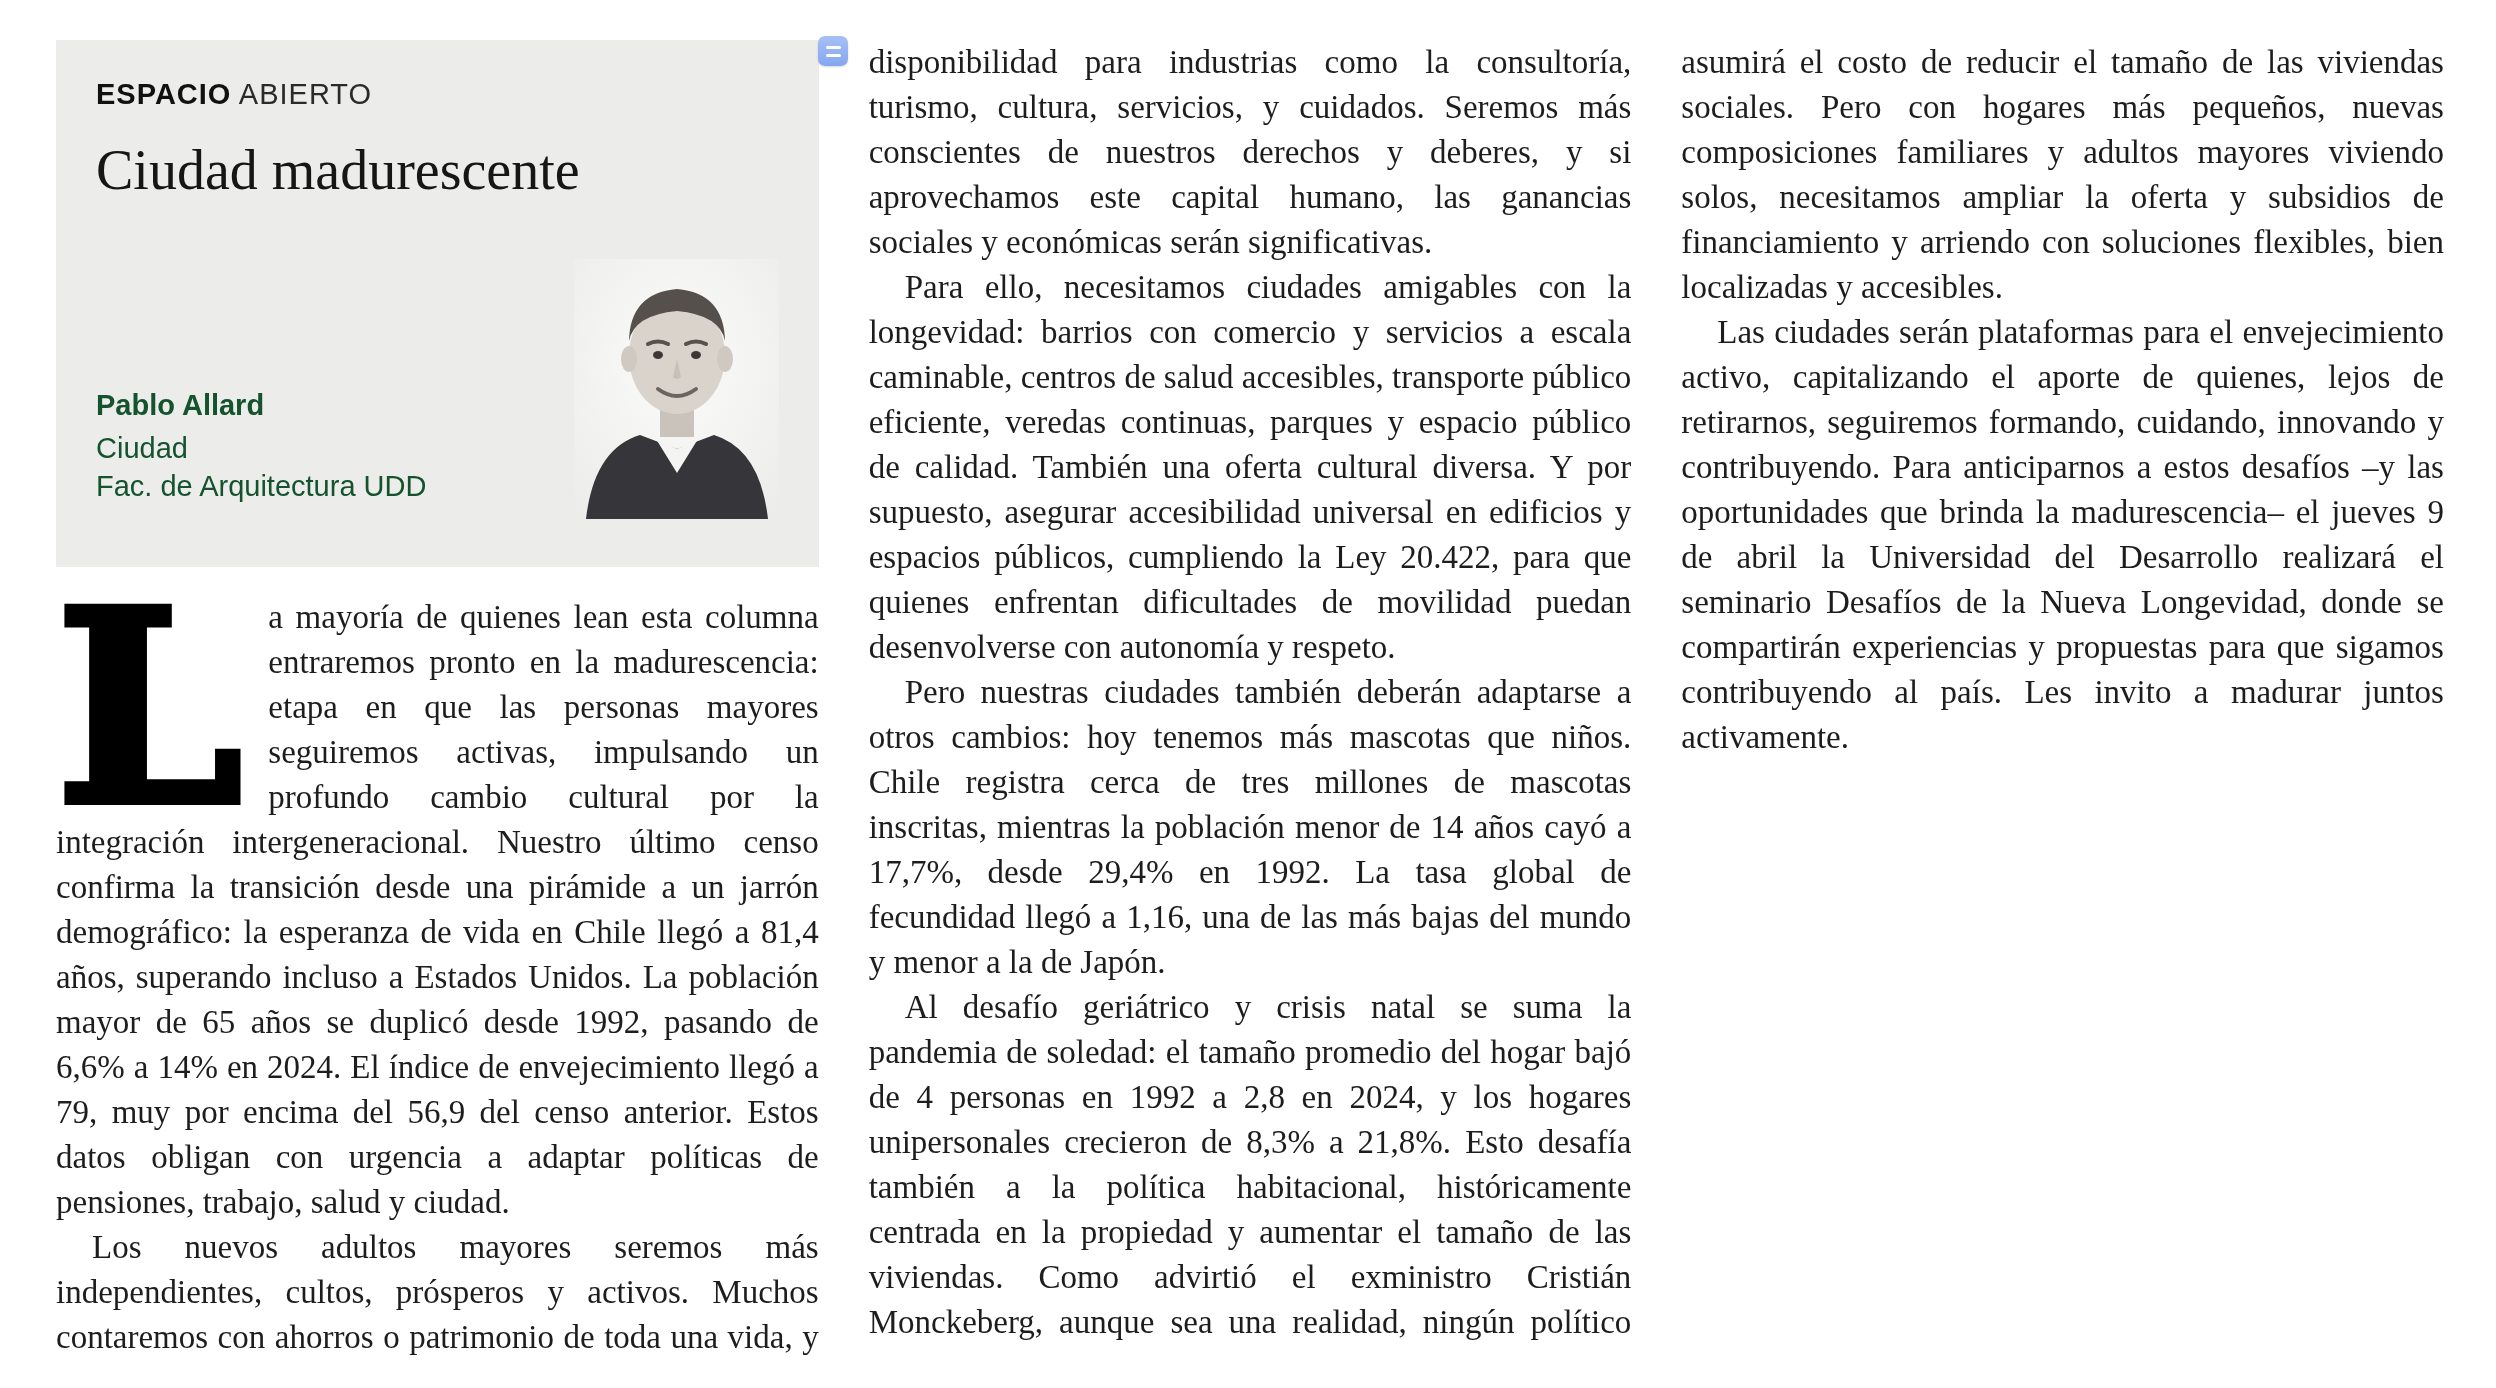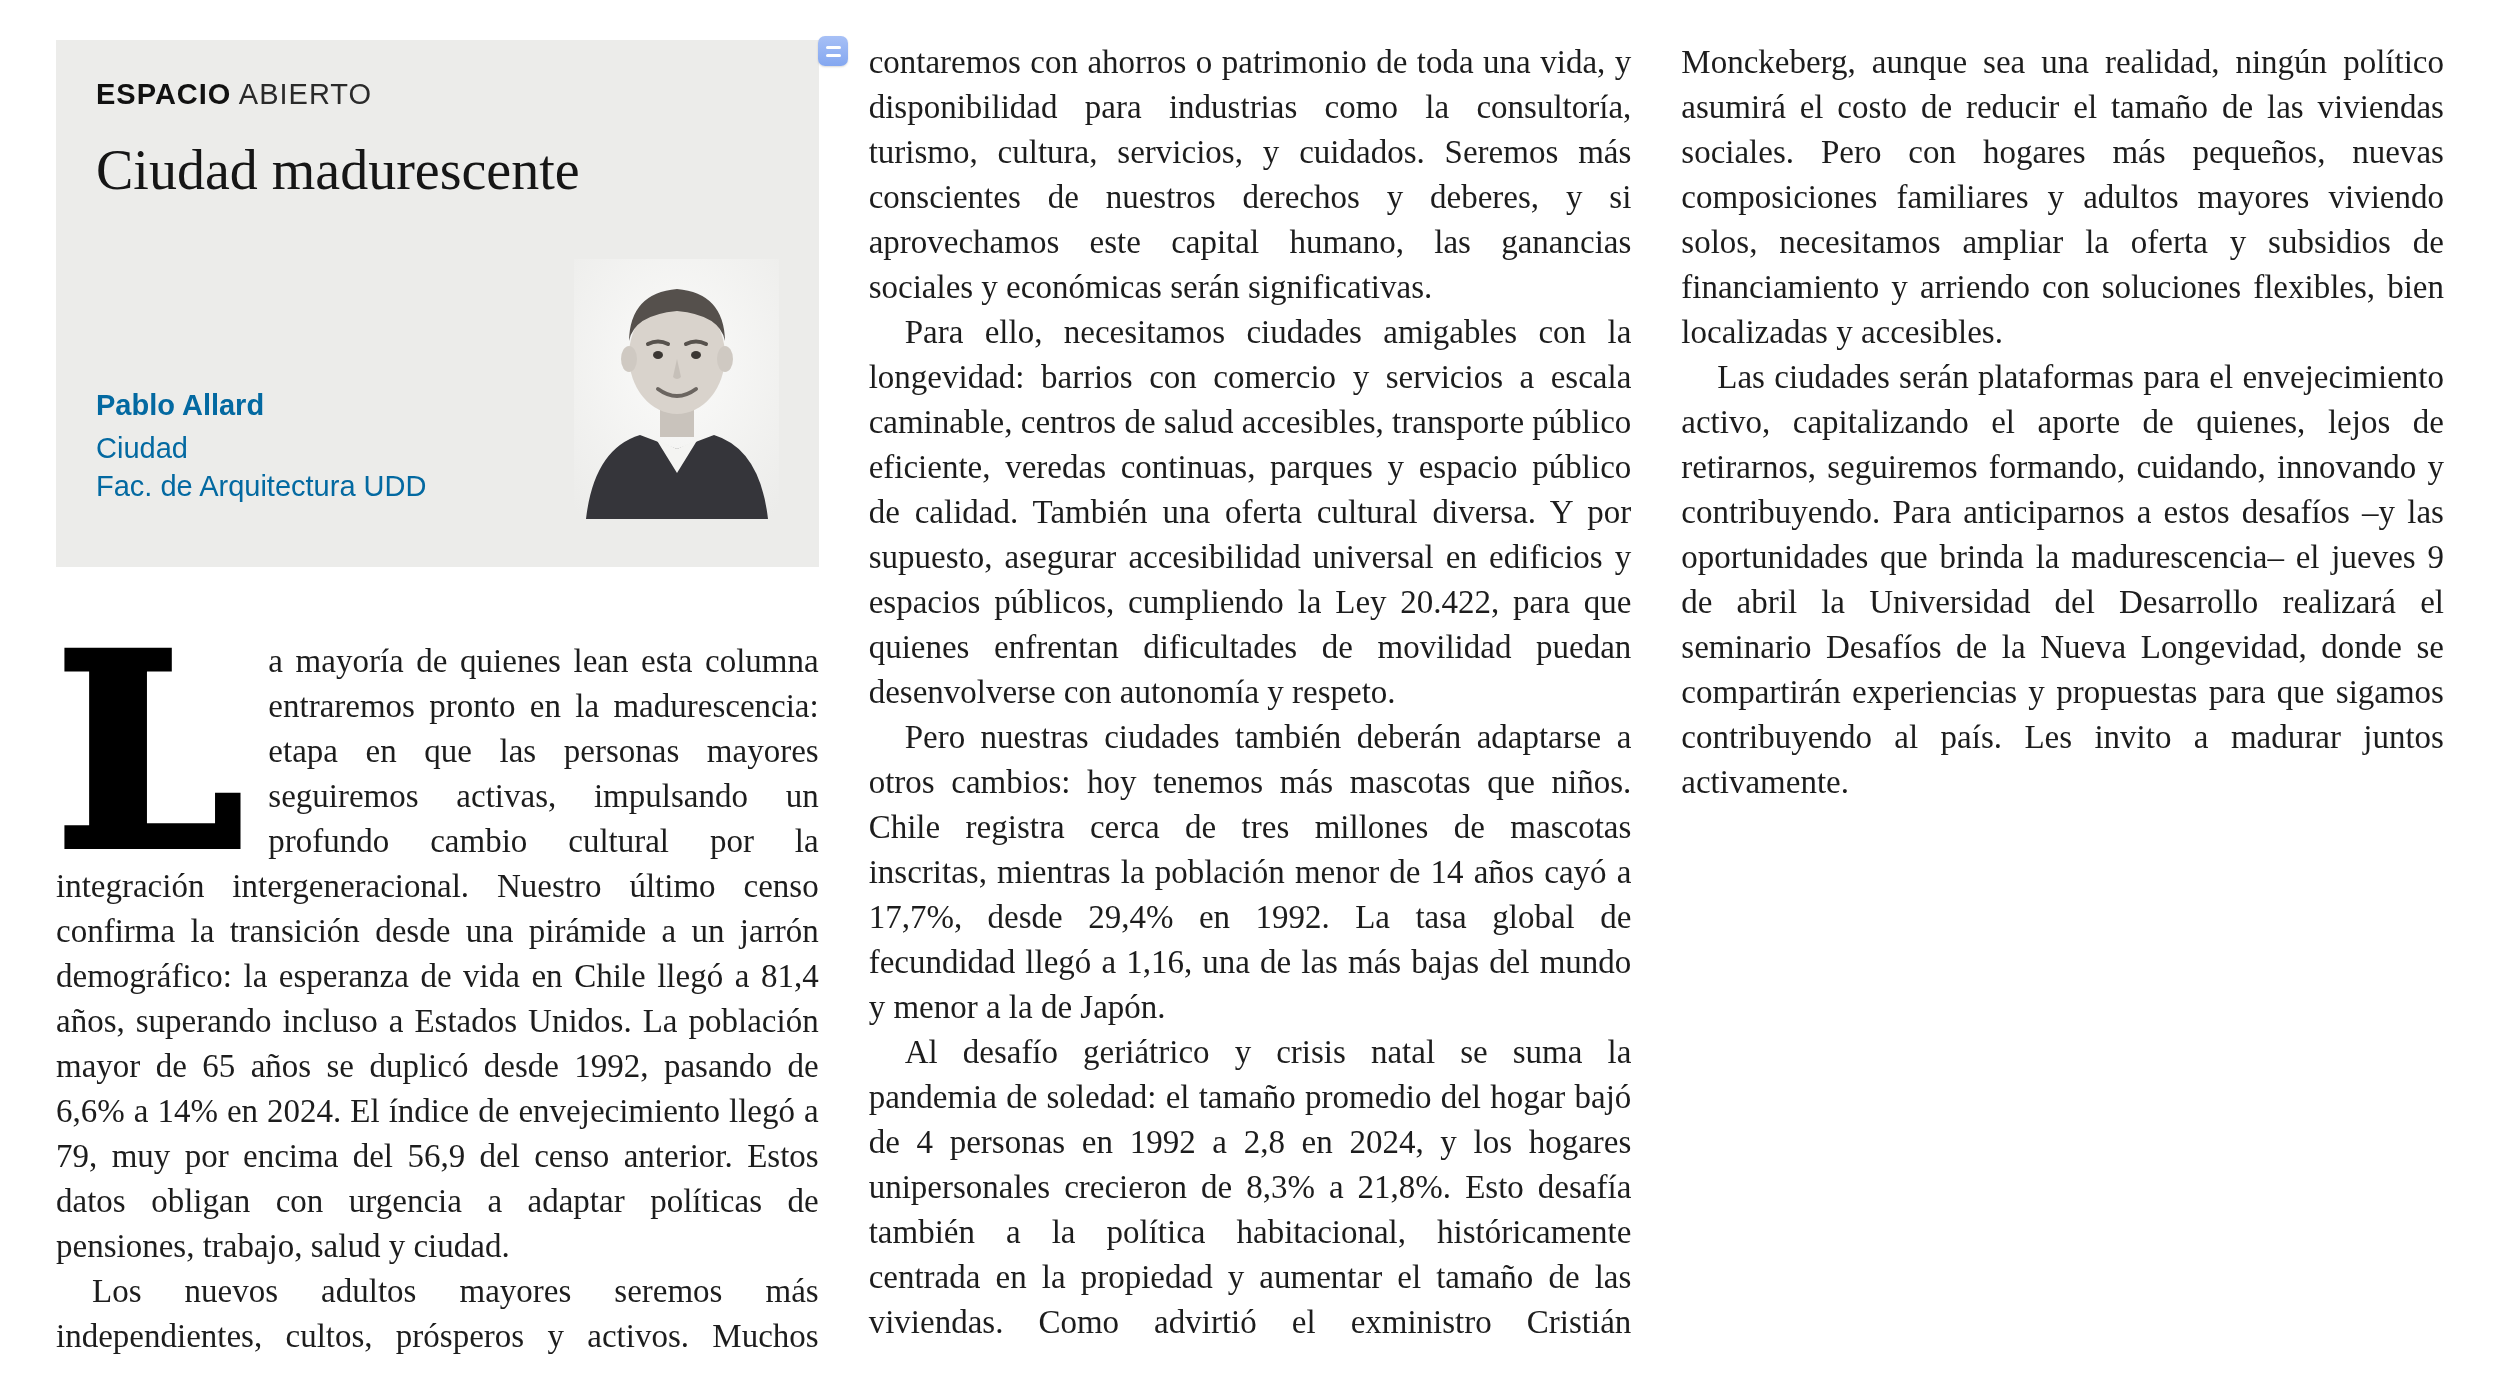--- a/index.html
+++ b/index.html
@@ -25,21 +25,21 @@
     position:absolute;left:56px;top:40px;
     width:2388px;height:1322px;
     column-count:3;column-gap:50px;column-fill:auto;
   }
 
   
   .header-box{
     background:#ececea;
     break-inside:avoid;-webkit-column-break-inside:avoid;
     padding:38px 40px 48px 40px;
-    margin-bottom:72px;
+    margin-bottom:28px;
     box-sizing:border-box;
   }
   .kicker{
     font-family:"Liberation Sans", sans-serif;
     font-size:29px;letter-spacing:1px;color:#111;
   }
   .kicker .k-bold{font-weight:bold;}
   .kicker .k-light{font-weight:normal;color:#2a2a2a;}
   .headline{
     font-family:"Liberation Serif", serif;
@@ -47,21 +47,21 @@
     font-size:56px;line-height:1.04;
     margin:30px 0 0 0;color:#161616;
     max-width:640px;
   }
   .author-row{
     display:flex;justify-content:space-between;align-items:flex-end;
     margin-top:60px;
   }
   .author-info{
     font-family:"Liberation Sans", sans-serif;
-    font-size:29px;line-height:1.32;color:#0369a1;
+    font-size:29px;line-height:1.32;color:#14532d;
     padding-bottom:14px;
   }
   .author-name{font-weight:bold;margin-bottom:4px;}
   .photo{width:205px;height:260px;flex:0 0 auto;}
   .photo svg{display:block;width:100%;height:100%;}
 
   
   .para{
     margin:0;
     font-size:33px;line-height:45px;

